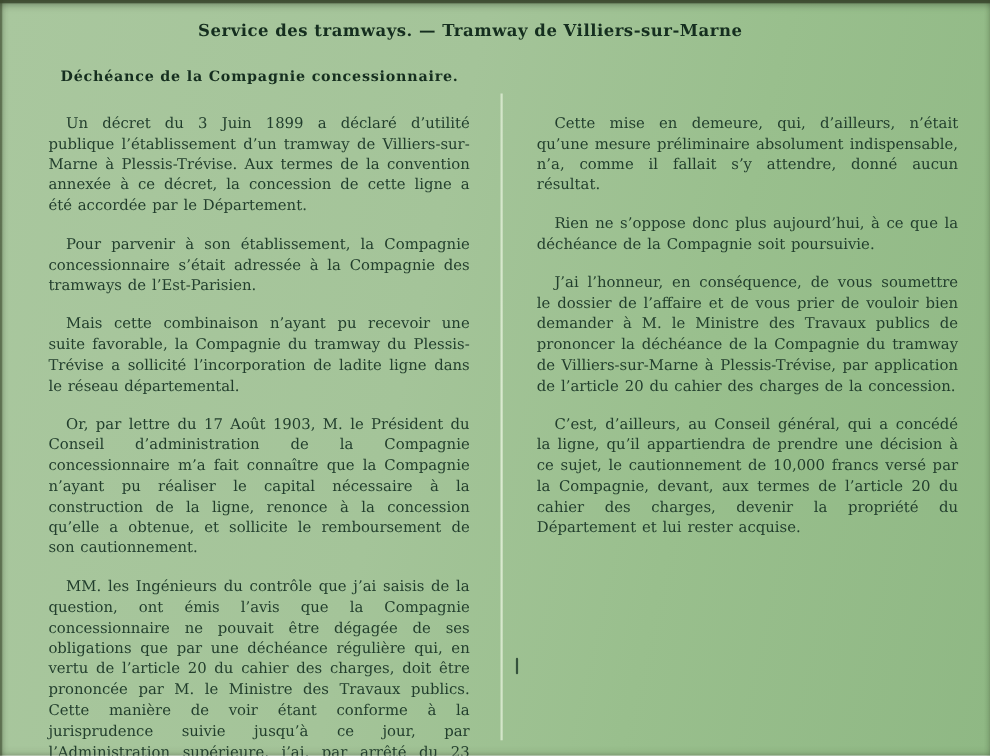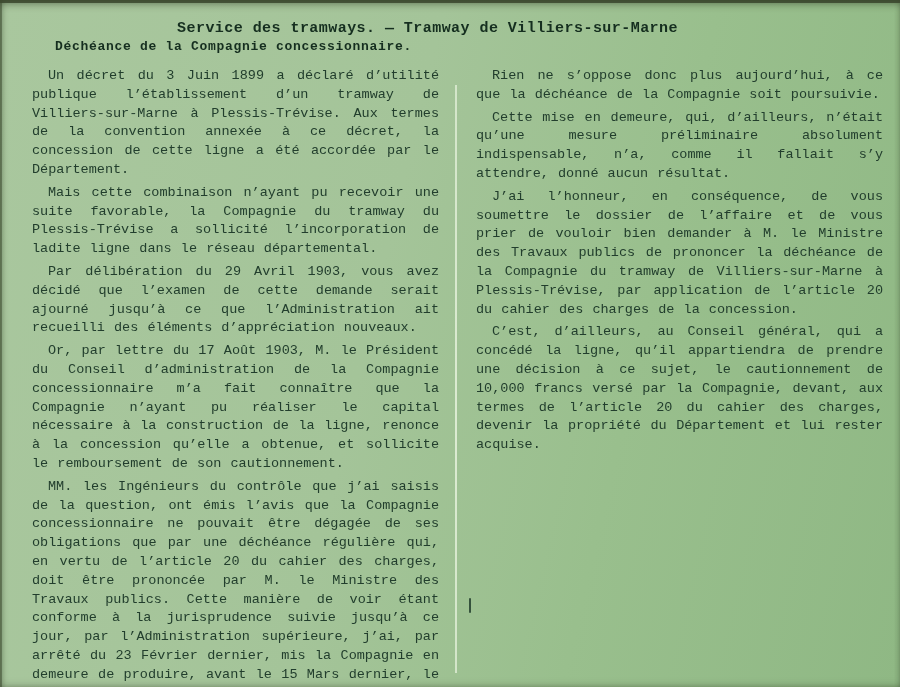--- a/index.html
+++ b/index.html
@@ -21,49 +21,48 @@
     background:linear-gradient(103deg,
       var(--background) 0%,
       #a4c499 42%,
       #99bf8d 68%,
       var(--background-right) 100%);
     box-shadow:
       inset 0 7px 8px -4px rgba(45,58,35,.65),
       inset 5px 0 7px -4px rgba(45,58,35,.45),
       inset 0 -5px 8px -5px rgba(45,58,35,.35),
       inset -3px 0 6px -4px rgba(45,58,35,.30);
-    font-family: Liberation Mono, monospace;
   }
   .edge-top{position:absolute;top:0;left:0;right:0;height:3px;background:rgba(52,64,40,.78);}
   .edge-left{position:absolute;top:0;left:0;bottom:0;width:2px;background:rgba(62,76,48,.50);}
 
   header.doc-header{padding:19px 45px 0 0;text-align:center;}
   .doc-title{
     margin:0;font-size:15px;font-weight:bold;line-height:19px;
     letter-spacing:.45px;color:var(--heading);
   }
   .section-heading{
-    margin:1px 0 0 55px;font-size:13px;font-weight:bold;
+    margin:25px 0 0 55px;font-size:13px;font-weight:bold;
     letter-spacing:.7px;color:var(--heading);
   }
 
   .columns{
     display:flex;align-items:flex-start;
     padding:9px 13px 0 28px;box-sizing:border-box;
   }
   .col{width:420px;}
   .col.left{margin-right:17px;}
   .col.right{margin-left:12px;}
   .divider{
     position:absolute;left:455px;top:85px;bottom:14px;width:2px;
     background:linear-gradient(to bottom,var(--divider),#e2efd8 60%,var(--divider));
     opacity:.9;
   }
   .para{
-    margin:4px;text-align:justify;font-size:13.5px;line-height:18.8px;
+    margin:16px;text-align:justify;font-size:13.5px;line-height:18.8px;
     word-spacing:1px;
   }
   .para.indent{text-indent:16px;}
   .para.noindent{text-indent:0;}
 
   .ink-mark{
     position:absolute;left:469px;top:598px;width:2px;height:15px;
     background:var(--text);opacity:.85;border-radius:1px;
   }
 </style>
@@ -80,27 +79,27 @@
     </h1>
   </header>
 
   <h2 class="section-heading">Déchéance de la Compagnie concessionnaire.</h2>
 
   <div class="divider"></div>
 
   <main class="columns">
     <section class="col left">
         <p class="para indent">Un décret du 3 Juin 1899 a déclaré d’utilité publique l’établissement d’un tramway de Villiers-sur-Marne à Plessis-Trévise. Aux termes de la convention annexée à ce décret, la concession de cette ligne a été accordée par le Département.</p>
+        <p class="para indent">Pour parvenir à son établissement, la Compagnie concessionnaire s’était adressée à la Compagnie des tramways de l’Est-Parisien.</p>
         <p class="para indent">Mais cette combinaison n’ayant pu recevoir une suite favorable, la Compagnie du tramway du Plessis-Trévise a sollicité l’incorporation de ladite ligne dans le réseau départemental.</p>
-        <p class="para indent">Par délibération du 29 Avril 1903, vous avez décidé que l’examen de cette demande serait ajourné jusqu’à ce que l’Administration ait recueilli des éléments d’appréciation nouveaux.</p>
         <p class="para indent">Or, par lettre du 17 Août 1903, M. le Président du Conseil d’administration de la Compagnie concessionnaire m’a fait connaître que la Compagnie n’ayant pu réaliser le capital nécessaire à la construction de la ligne, renonce à la concession qu’elle a obtenue, et sollicite le remboursement de son cautionnement.</p>
         <p class="para indent">MM. les Ingénieurs du contrôle que j’ai saisis de la question, ont émis l’avis que la Compagnie concessionnaire ne pouvait être dégagée de ses obligations que par une déchéance régulière qui, en vertu de l’article 20 du cahier des charges, doit être prononcée par M. le Ministre des Travaux publics. Cette manière de voir étant conforme à la jurisprudence suivie jusqu’à ce jour, par l’Administration supérieure, j’ai, par arrêté du 23 Février dernier, mis la Compagnie en demeure de produire, avant le 15 Mars dernier, le projet d’exécution du tramway de Villiers-sur-Marne à Plessis-Trévise,</p>
       </section>
     <section class="col right">
+        <p class="para indent">Cette mise en demeure, qui, d’ailleurs, n’était qu’une mesure préliminaire absolument indispensable, n’a, comme il fallait s’y attendre, donné aucun résultat.</p>
         <p class="para indent">Rien ne s’oppose donc plus aujourd’hui, à ce que la déchéance de la Compagnie soit poursuivie.</p>
-        <p class="para indent">Cette mise en demeure, qui, d’ailleurs, n’était qu’une mesure préliminaire absolument indispensable, n’a, comme il fallait s’y attendre, donné aucun résultat.</p>
         <p class="para indent">J’ai l’honneur, en conséquence, de vous soumettre le dossier de l’affaire et de vous prier de vouloir bien demander à M. le Ministre des Travaux publics de prononcer la déchéance de la Compagnie du tramway de Villiers-sur-Marne à Plessis-Trévise, par application de l’article 20 du cahier des charges de la concession.</p>
         <p class="para indent">C’est, d’ailleurs, au Conseil général, qui a concédé la ligne, qu’il appartiendra de prendre une décision à ce sujet, le cautionnement de 10,000 francs versé par la Compagnie, devant, aux termes de l’article 20 du cahier des charges, devenir la propriété du Département et lui rester acquise.</p>
       </section>
   </main>
 
   <span class="ink-mark"></span>
 </div>
 
 </body></html>

